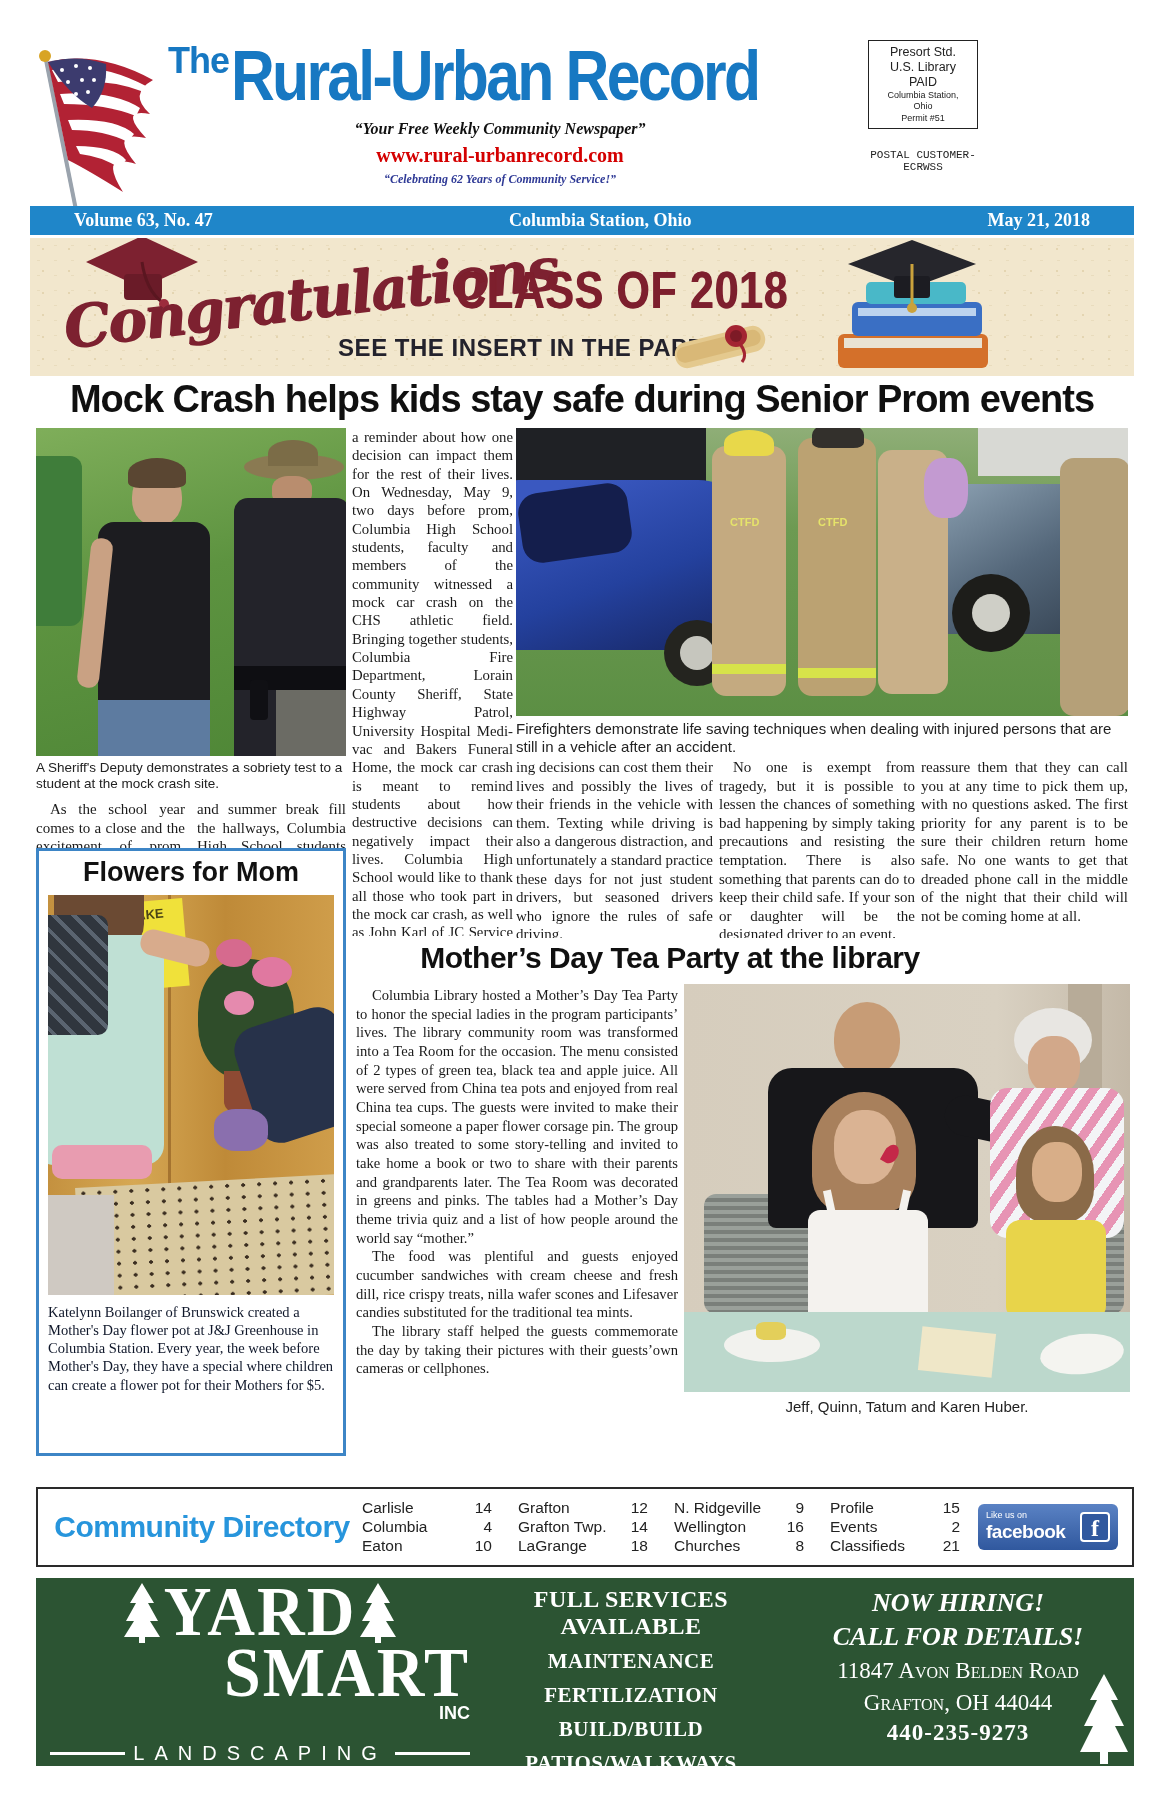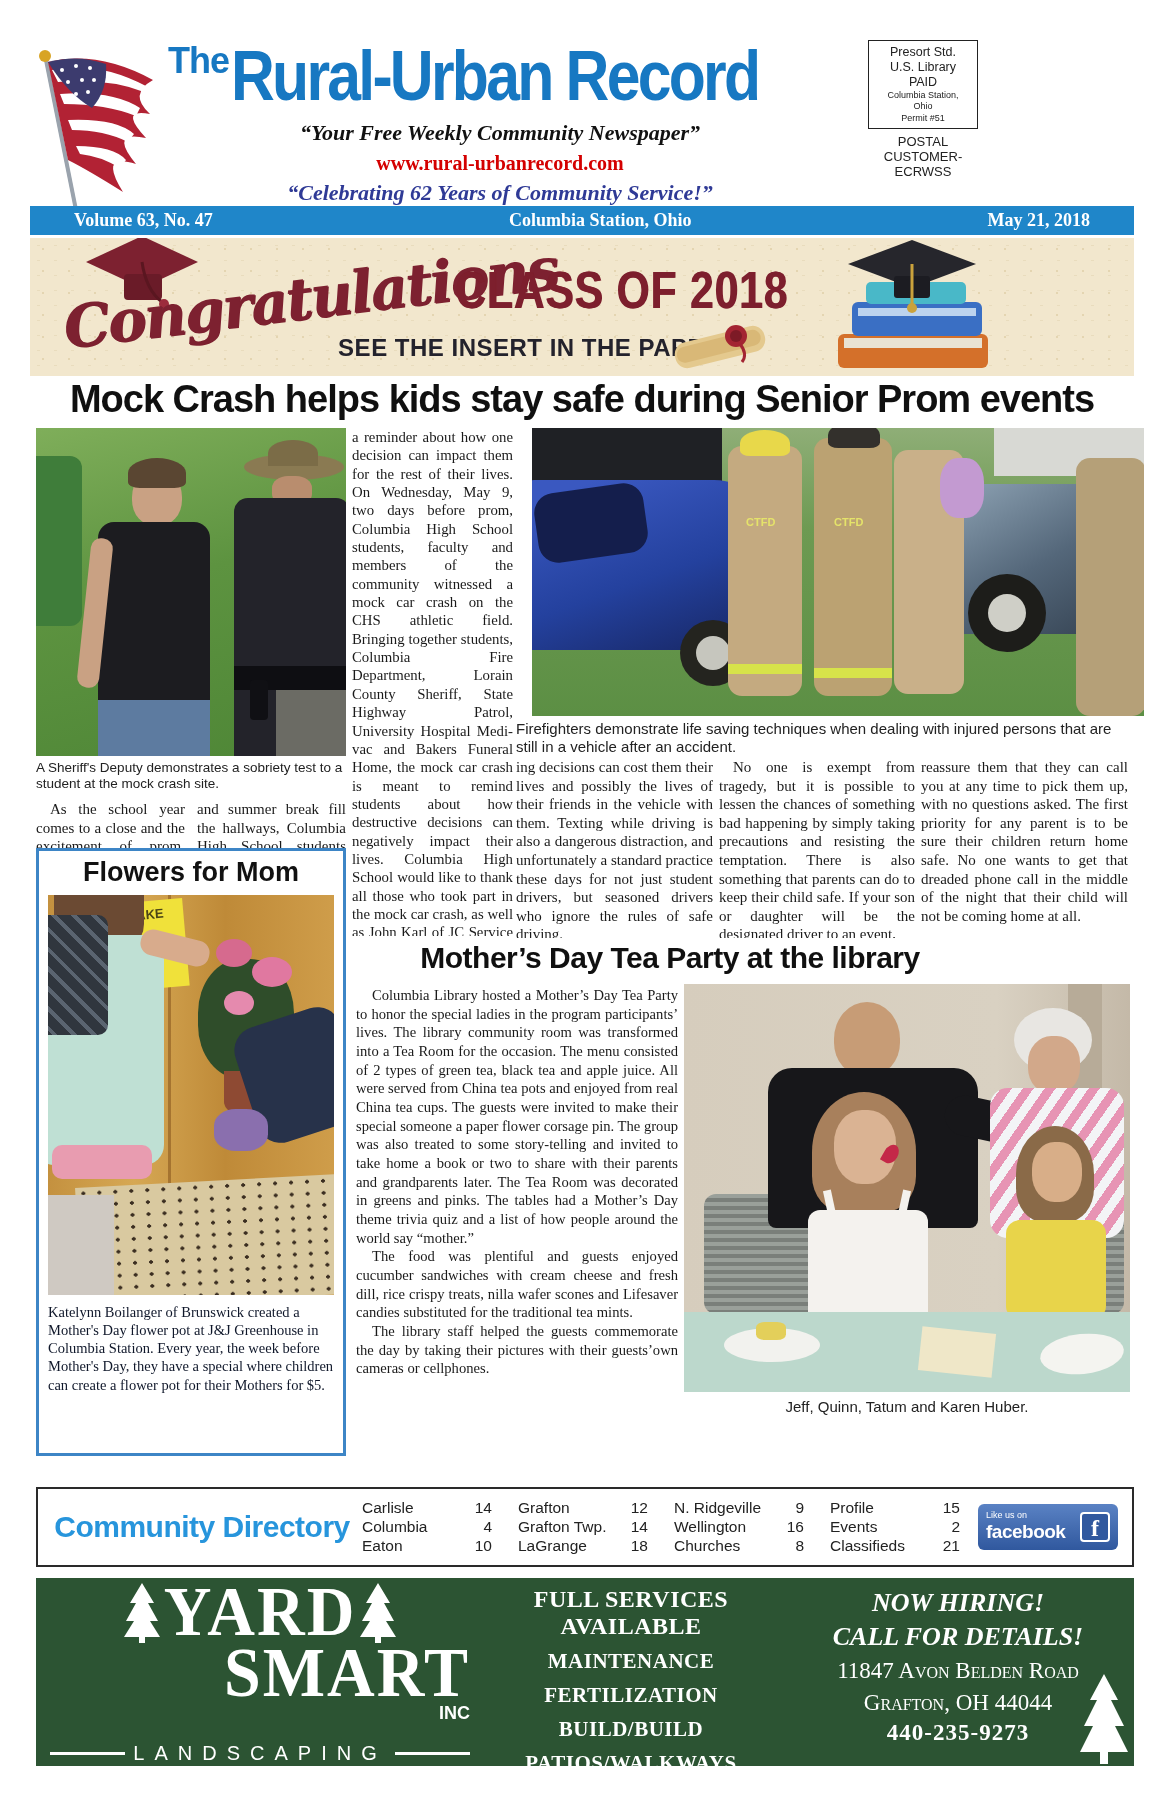--- a/index.html
+++ b/index.html
@@ -9,29 +9,29 @@
 
   
   .flag-wrap { left:28px; top:42px; width:160px; height:170px; }
   .mast-center { left:150px; top:40px; width:700px; text-align:center; }
   .title-row { white-space:nowrap; text-align:left; padding-left:18px; }
   .the { display:inline-block; vertical-align:top; font-family:"Liberation Sans",sans-serif;
          font-weight:bold; color:#1778c2; font-size:36px; margin-right:2px; letter-spacing:-1px;}
   .paper-title { display:inline-block; font-family:"Liberation Sans",sans-serif; font-weight:bold;
          color:#1778c2; font-size:66px; letter-spacing:-3px; transform:scaleX(0.92) scaleY(1.08);
          transform-origin:left top; line-height:1; }
-  .tagline { margin-top:14px; font-size:22px; font-weight:bold; font-style:italic; color:#111; }
+  .tagline { margin-top:14px; font-size:16px; font-weight:bold; font-style:italic; color:#111; }
   .website { display:block; margin-top:6px; font-size:20px; font-weight:bold; color:#d40000; text-decoration:none; }
-  .celebrating { margin-top:5px; font-size:22px; font-weight:bold; font-style:italic; color:#2f3a96; }
+  .celebrating { margin-top:5px; font-size:12px; font-weight:bold; font-style:italic; color:#2f3a96; }
   .postal-wrap { left:868px; top:40px; width:110px; text-align:center; }
   .postal-box { border:1.5px solid #222; padding:4px 2px; background:#fff;
                 font-family:"Liberation Sans",sans-serif; color:#222; }
   .postal-box .p-big { font-size:12.5px; line-height:1.2; }
   .postal-box .p-sm  { font-size:9px; line-height:1.25; }
-  .postal-below { margin-top:5px; font-family:Liberation Sans, sans-serif; font-size:13px; color:#222; }
+  .postal-below { margin-top:20px; font-family:Liberation Mono, monospace; font-size:11px; color:#222; }
 
   
   .datebar { left:30px; top:206px; width:1104px; height:29px; background:#1f86c9; color:#fff;
              display:flex; align-items:center; justify-content:space-between; padding:12px 44px;
              font-weight:bold; font-size:18px; }
 
   
   .banner { left:30px; top:238px; width:1104px; height:138px; background:#f2e7cd; overflow:hidden;
             background-image:radial-gradient(#e4d5b1 1.2px, transparent 1.3px),
                              radial-gradient(#e9dcbd 1px, transparent 1.1px);
@@ -240,21 +240,21 @@
   <div class="abs caption left-caption">A Sheriff's Deputy demonstrates a sobriety test to a student at the mock crash site.</div>
 
   <div class="abs body-txt indent intro-col1">As the school year comes to a close and the excitement of prom, graduation</div>
   <div class="abs body-txt intro-col2">and summer break fill the hallways, Columbia High School students were given</div>
 
   <div class="abs body-txt mid-col">
     <p>a reminder about how one decision can impact them for the rest of their lives. On Wednesday, May 9, two days before prom, Columbia High School students, faculty and members of the community witnessed a mock car crash on the CHS athletic field. Bringing together students, Columbia Fire Department, Lorain County Sheriff, State Highway Patrol, University Hospital Medi-vac and Bakers Funeral Home, the mock car crash is meant to remind students about how destructive decisions can negatively impact their lives. Columbia High School would like to thank all those who took part in the mock car crash, as well as John Karl of JC Service for providing the car and Mrs. Eckert for speaking to the students and faculty.</p>
 
   </div>
 
-  <div class="abs photo right-photo" style="background:linear-gradient(180deg,#8fae77 0%,#6d9a52 35%,#5c8f44 100%);margin-left:16px;">
+  <div class="abs photo right-photo" style="background:linear-gradient(180deg,#8fae77 0%,#6d9a52 35%,#5c8f44 100%);">
     <div class="shape" style="left:0;top:0;width:190px;height:58px;background:#1f2125;"></div>
     <div class="shape" style="right:0;top:0;width:150px;height:48px;background:#d8d9d4;"></div>
     <div class="shape" style="left:-8px;top:52px;width:250px;height:170px;background:linear-gradient(160deg,#3a58c0 10%,#24419e 55%,#16245e 100%);border-radius:10px 60px 8px 8px;"></div>
     <div class="shape" style="left:4px;top:60px;width:110px;height:70px;background:#141e4c;border-radius:20px;transform:rotate(-8deg);"></div>
     <div class="shape" style="left:148px;top:192px;width:66px;height:66px;background:#24241f;border-radius:50%;"></div>
     <div class="shape" style="left:164px;top:208px;width:34px;height:34px;background:#c6c6be;border-radius:50%;"></div>
     <div class="shape" style="left:418px;top:56px;width:196px;height:150px;background:linear-gradient(150deg,#8ea3b4 0%,#54677a 50%,#303d4c 100%);border-radius:8px;"></div>
     <div class="shape" style="left:436px;top:146px;width:78px;height:78px;background:#1d1d1a;border-radius:50%;"></div>
     <div class="shape" style="left:456px;top:166px;width:38px;height:38px;background:#cfcfc7;border-radius:50%;"></div>
     <div class="shape" style="left:196px;top:18px;width:74px;height:250px;background:#c4aa80;border-radius:14px;">

